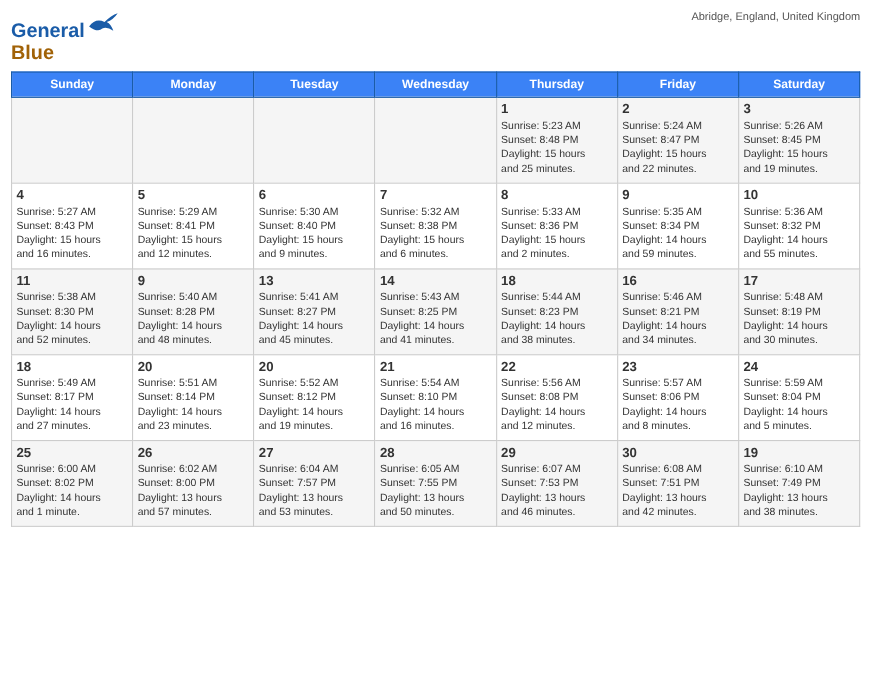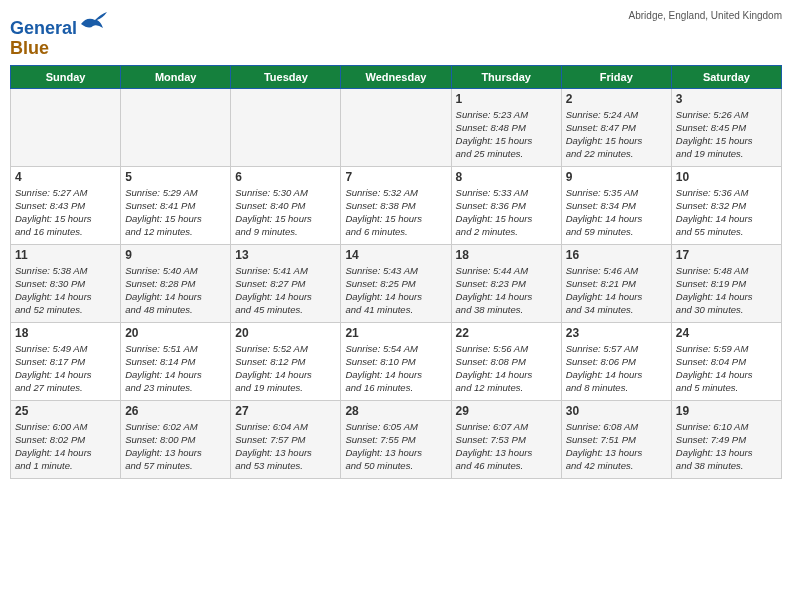--- a/index.html
+++ b/index.html
@@ -46,21 +46,21 @@
     .subtitle {
       font-size: 10px;
       color: #555;
     }
     table {
       width: 100%;
       border-collapse: collapse;
       font-size: 10px;
     }
     thead th {
-      background-color: #15803d;
+      background-color: #3b82f6;
       color: #fff;
       text-align: center;
       padding: 5px 2px;
       font-size: 11px;
       font-weight: bold;
       border: 1px solid #1a5ca8;
     }
     td {
       border: 1px solid #ccc;
       vertical-align: top;
@@ -72,21 +72,20 @@
       font-weight: bold;
       font-size: 12px;
       color: #333;
       display: block;
       margin-bottom: 2px;
     }
     .day-info {
       font-size: 9.5px;
       color: #333;
       line-height: 1.4;
-      font-style: italic;
     }
     tr:nth-child(odd) td {
       background-color: #f5f5f5;
     }
     tr:nth-child(even) td {
       background-color: #ffffff;
     }
     .empty {
       background-color: #f5f5f5 !important;
     }

